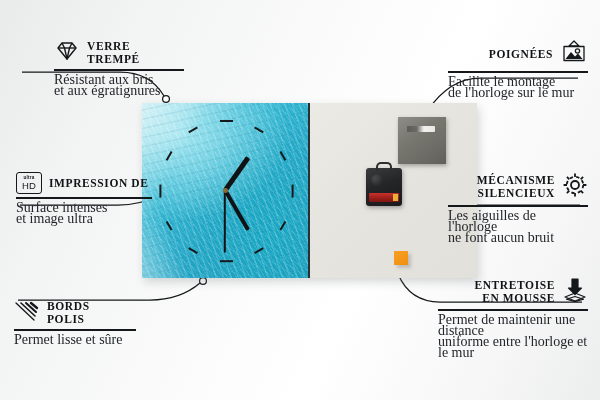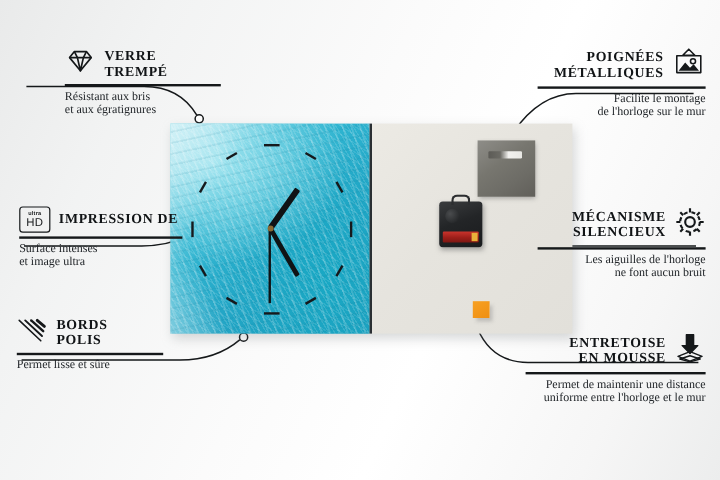--- a/index.html
+++ b/index.html
@@ -151,26 +151,26 @@
     text-transform: uppercase;
   }
   .title.ta-right { text-align: right; }
   .rule {
     height: 1.6px;
     background: #15181a;
     margin-top: 3px;
   }
   .desc {
     font-family: "Liberation Serif", serif;
-    font-size: 10px;
+    font-size: 14px;
     line-height: 11.2px;
     color: #22262a;
     margin-top: 3px;
   }
-  .desc.ta-right { text-align: right; }
+  .desc.ta-right { text-align: left; }
   .ico { flex: 0 0 auto; display: block; }
 
   .hd-badge {
     width: 26px; height: 22px;
     border: 1.6px solid #15181a;
     border-radius: 3px;
     display: flex; flex-direction: column;
     align-items: center; justify-content: center;
     line-height: 1;
   }
@@ -292,21 +292,21 @@
         <span>IMPRESSION DE</span><br>
       </span>
     </div>
     <div class="rule"></div>
     <div class="desc">
       <span>Surface intenses</span><br>
       <span>et image ultra</span>
     </div>
   </div>
 
-  <div class="callout" style="left:14px; top:264px; width:122px;">
+  <div class="callout" style="left:14px; top:300px; width:122px;">
     <div class="head">
       <span class="ico">
         <svg width="26" height="22" viewBox="0 0 26 22">
           <g stroke="#15181a" stroke-linecap="round">
             <path d="M2,3 L20,20" stroke-width="1.3"></path>
             <path d="M7,3 L21,16" stroke-width="1.6"></path>
             <path d="M12,3 L22,12" stroke-width="2"></path>
             <path d="M17,3 L23,8" stroke-width="2.4"></path>
           </g>
         </svg>
@@ -319,21 +319,20 @@
     <div class="rule"></div>
     <div class="desc">
       <span>Permet lisse et sûre</span>
     </div>
   </div>
 
   <div class="callout" style="left:448px; top:40px; width:140px;">
     <div class="head right">
       <span class="title ta-right">
         <span>POIGNÉES</span><br>
-        <span>MÉTALLIQUES</span>
       </span>
       <span class="ico">
         <svg width="28" height="24" viewBox="0 0 28 24">
           <g fill="none" stroke="#15181a" stroke-width="1.3" stroke-linejoin="round">
             <path d="M14,1 L9,6 L19,6 Z"></path>
             <rect x="4" y="6.5" width="20" height="14"></rect>
             <path d="M5.5,19 L11,12 L15,16.5 L18,13.5 L22.5,19 Z" fill="#15181a" stroke="none"></path>
             <circle cx="17.5" cy="11" r="2.1"></circle>
           </g>
         </svg>

